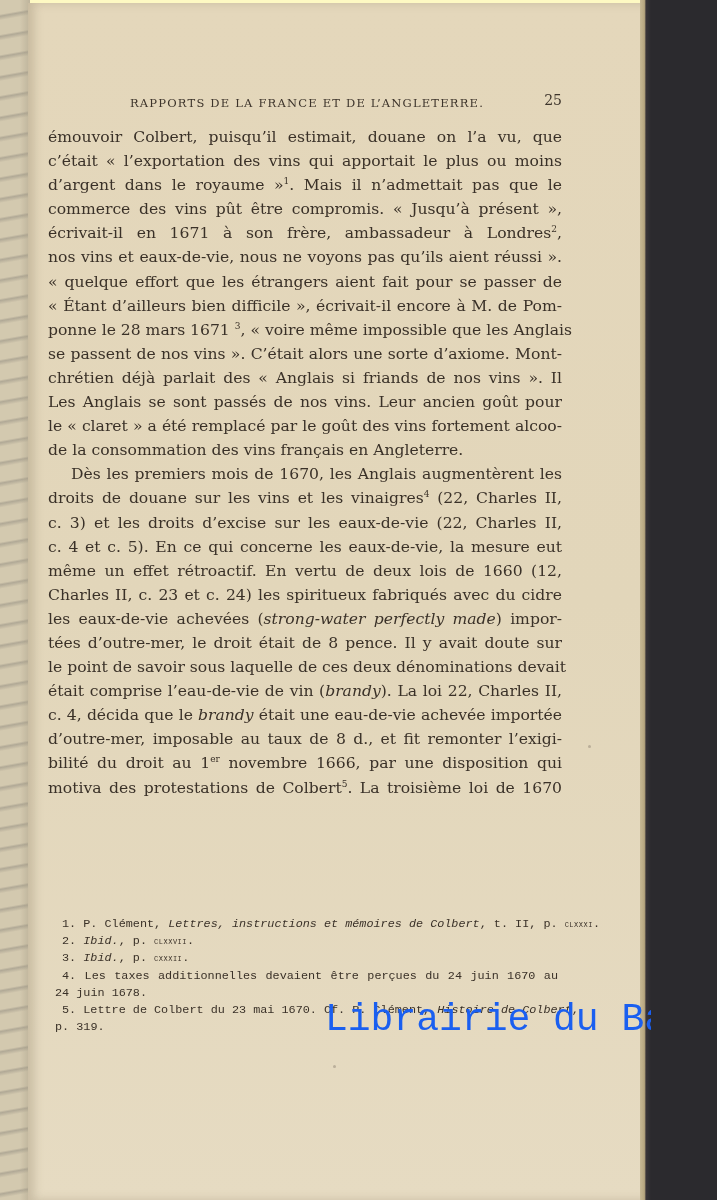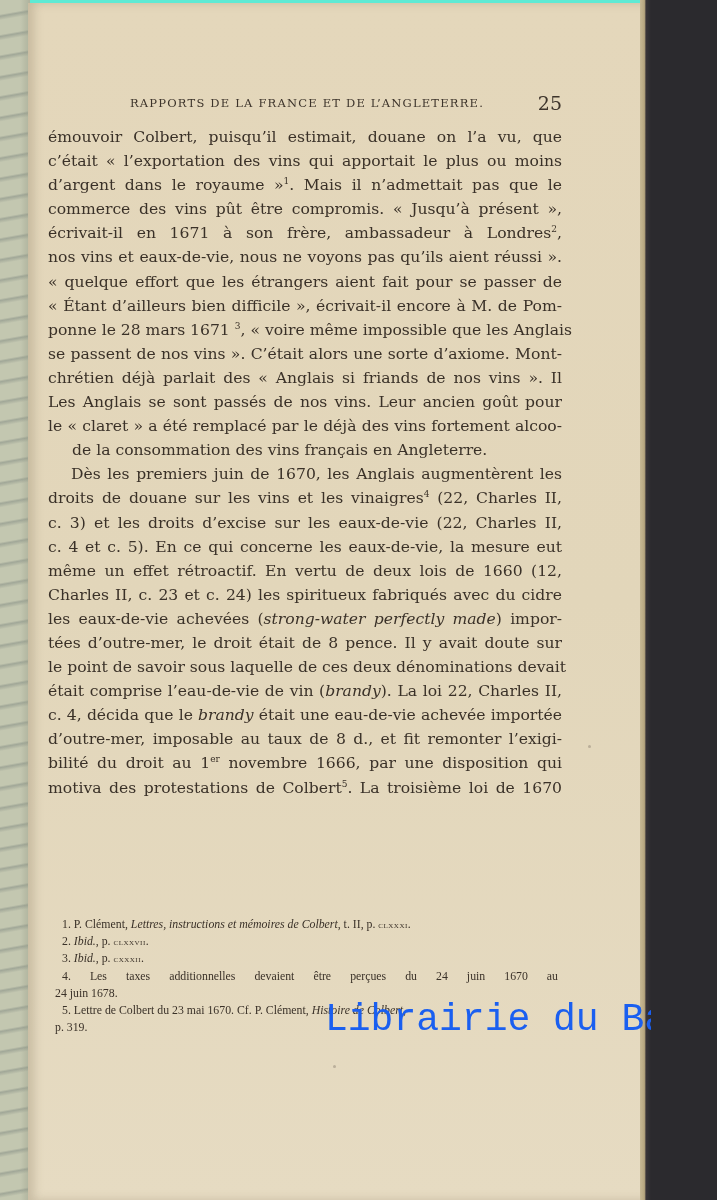--- a/index.html
+++ b/index.html
@@ -8,21 +8,21 @@
       width: 717px;
       height: 1200px;
       overflow: hidden;
       background: #2b2a2e;
     }
     .scan {
       position: relative;
       width: 651px;
       height: 1200px;
       overflow: hidden;
-      background: #5eead4;
+      background: #fef9c3;
     }
     .left-pages {
       position: absolute;
       left: 0; top: 0;
       width: 30px; height: 1200px;
       background:
         repeating-linear-gradient(170deg, #cfc4ad 0px, #cfc4ad 14px, #a9a192 16px, #cfc4ad 20px);
       opacity: 0.9;
     }
     .left-pages::after {
@@ -62,55 +62,54 @@
     }
     .running-head .title {
       position: absolute;
       left: 82px;
       top: 4px;
     }
     .running-head .folio {
       position: absolute;
       right: 0;
       top: 0;
-      font-size: 19px;
+      font-size: 14px;
       letter-spacing: 0;
     }
     .body-text {
       margin-top: 9px;
       font-size: 15.6px;
       line-height: 24.1px;
     }
     .line {
       display: block;
       text-align: justify;
       text-align-last: justify;
       white-space: nowrap;
       height: 24.1px;
     }
     .line.last {
       text-align-last: left;
-      margin-left: 24px;
     }
     .line.indent {
       padding-left: 23px;
     }
     .line span.seg { white-space: pre; }
     sup {
       font-size: 9px;
       vertical-align: 6px;
       line-height: 0;
     }
     i { font-style: italic; }
     .footnotes {
       position: absolute;
       left: 48px;
       top: 916px;
       width: 510px;
-      font-family: Liberation Serif, serif;
+      font-family: Liberation Mono, monospace;
       color: #3a3128;
       font-size: 11.8px;
       line-height: 17.2px;
     }
     .fn {
       display: block;
       white-space: nowrap;
       padding-left: 14px;
     }
     .fn.cont {
@@ -166,23 +165,23 @@
         <div class="line"><span class="seg">d’argent dans le royaume »</span><sup>1</sup><span class="seg">. Mais il n’admettait pas que le</span></div>
         <div class="line"><span class="seg">commerce des vins pût être compromis. « Jusqu’à présent »,</span></div>
         <div class="line"><span class="seg">écrivait-il en 1671 à son frère, ambassadeur à Londres</span><sup>2</sup><span class="seg">,</span></div>
         <div class="line"><span class="seg">nos vins et eaux-de-vie, nous ne voyons pas qu’ils aient réussi ».</span></div>
         <div class="line"><span class="seg">« quelque effort que les étrangers aient fait pour se passer de</span></div>
         <div class="line"><span class="seg">« Étant d’ailleurs bien difficile », écrivait-il encore à M. de Pom-</span></div>
         <div class="line"><span class="seg">ponne le 28 mars 1671 </span><sup>3</sup><span class="seg">, « voire même impossible que les Anglais</span></div>
         <div class="line"><span class="seg">se passent de nos vins ». C’était alors une sorte d’axiome. Mont-</span></div>
         <div class="line"><span class="seg">chrétien déjà parlait des « Anglais si friands de nos vins ». Il</span></div>
         <div class="line"><span class="seg">Les Anglais se sont passés de nos vins. Leur ancien goût pour</span></div>
-        <div class="line"><span class="seg">le « claret » a été remplacé par le déjà des vins fortement alcoo-</span></div>
+        <div class="line"><span class="seg">le « claret » a été remplacé par le goût des vins fortement alcoo-</span></div>
         <div class="line last"><span class="seg">de la consommation des vins français en Angleterre.</span></div>
-        <div class="line indent"><span class="seg">Dès les premiers juin de 1670, les Anglais augmentèrent les</span></div>
+        <div class="line indent"><span class="seg">Dès les premiers mois de 1670, les Anglais augmentèrent les</span></div>
         <div class="line"><span class="seg">droits de douane sur les vins et les vinaigres</span><sup>4</sup><span class="seg"> (22, Charles II,</span></div>
         <div class="line"><span class="seg">c. 3) et les droits d’excise sur les eaux-de-vie (22, Charles II,</span></div>
         <div class="line"><span class="seg">c. 4 et c. 5). En ce qui concerne les eaux-de-vie, la mesure eut</span></div>
         <div class="line"><span class="seg">même un effet rétroactif. En vertu de deux lois de 1660 (12,</span></div>
         <div class="line"><span class="seg">Charles II, c. 23 et c. 24) les spiritueux fabriqués avec du cidre</span></div>
         <div class="line"><span class="seg">les eaux-de-vie achevées (</span><i>strong-water perfectly made</i><span class="seg">) impor-</span></div>
         <div class="line"><span class="seg">tées d’outre-mer, le droit était de 8 pence. Il y avait doute sur</span></div>
         <div class="line"><span class="seg">le point de savoir sous laquelle de ces deux dénominations devait</span></div>
         <div class="line"><span class="seg">était comprise l’eau-de-vie de vin (</span><i>brandy</i><span class="seg">). La loi 22, Charles II,</span></div>
         <div class="line"><span class="seg">c. 4, décida que le </span><i>brandy</i><span class="seg"> était une eau-de-vie achevée importée</span></div>

